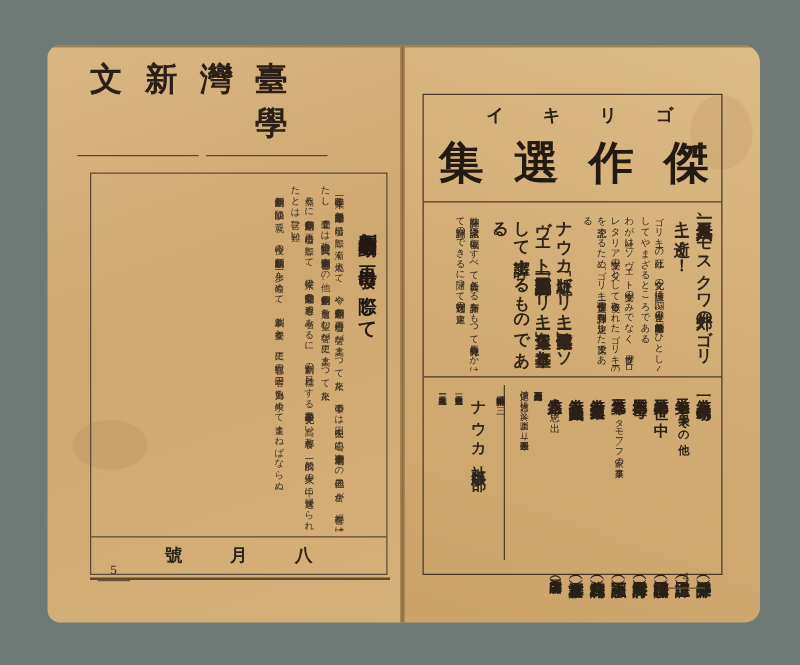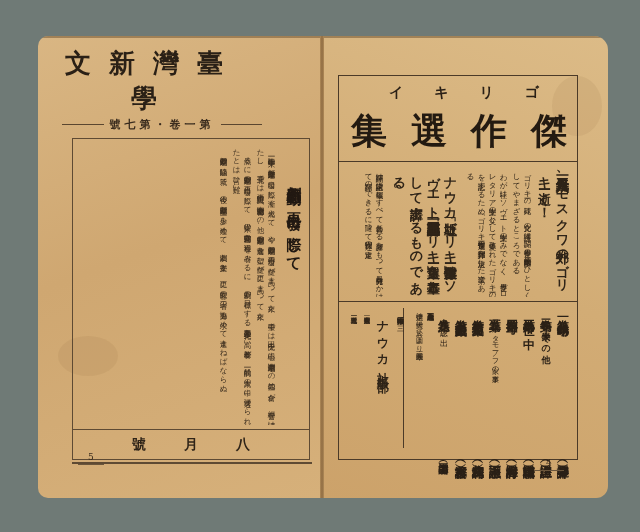--- a/index.html
+++ b/index.html
@@ -22,21 +22,21 @@
   .page-right { left: 284px; width: 286px; border-radius: 0 14px 12px 0;
     background: linear-gradient(200deg, #dcbb87 0%, #d2ac75 50%, #cca26a 100%); }
   .gutter { position: absolute; left: 282px; top: 0; width: 4px; height: 100%;
     background: linear-gradient(90deg, #b08a58, #8f6c42, #b08a58); }
   .edge-top { position: absolute; left: 0; top: 0; right: 0; height: 2px; background: #7d5f3a; opacity: .6; }
 
   
   .mag-title {
     position: absolute; left: 58px; top: 46px; width: 190px;
     font-size: 26px; font-weight: bold; letter-spacing: 18px;
-    direction: rtl; unicode-bidi: bidi-override; text-align: center; color: #2a2016;
+    direction: rtl; unicode-bidi: bidi-override; text-align: right; color: #2a2016;
   }
   .issue-line {
     position: absolute; left: 62px; top: 116px; width: 200px; height: 16px;
     display: flex; align-items: center; justify-content: center; gap: 6px;
     font-size: 11px; font-weight: bold; color: #3a2c1e;
   }
   .issue-line .rule { flex: 1; height: 1px; background: #5a4630; }
   .issue-text { direction: rtl; unicode-bidi: bidi-override; letter-spacing: 4px; }
   .article-box {
     position: absolute; left: 72px; top: 138px; width: 238px; height: 322px;
@@ -124,21 +124,20 @@
     <div class="edge-top"></div>
     <div class="stain" style="left:230px;top:40px;width:50px;height:60px;"></div>
   </div>
   <div class="gutter"></div>
 </div>
 
 <div class="mag-title">臺灣新文學</div>
 
 <div class="issue-line">
   <span class="rule"></span>
-  <span class="issue-text">第一卷・第七號</span>
   <span class="rule"></span>
 </div>
 
 <div class="article-box">
   <div class="article-cols">
     <div class="article-heading">新劇運動の再出發に際して</div>
     <p class="article-para">昨年一二年來の新文學運動は出發に際し漸く燃えて、今や新劇運動の再出發の聲が高まつて來た。臺中では田中氏を中心に「臺灣劇場」その他二三の會が、經營を續けたし、臺北では張維賢氏の「臺灣劇協會」その他、新劇運動の前進を望む聲が更に高まつて來た。</p>
     <p class="article-para">然るに新劇運動の再出發に際して、從來の文藝運動の過程を省みるに、新劇の目標とする文學乃至文化の高い教養が、一般的に大衆の中に浸透せられたとは言ひ難い。</p>
     <p class="article-para">新劇運動の缺陥に就て、今後の新劇運動は一歩を進めて、演劇と文學と、更に觀客の三者の協力を求めて進まねばならぬ。</p>
   </div>

